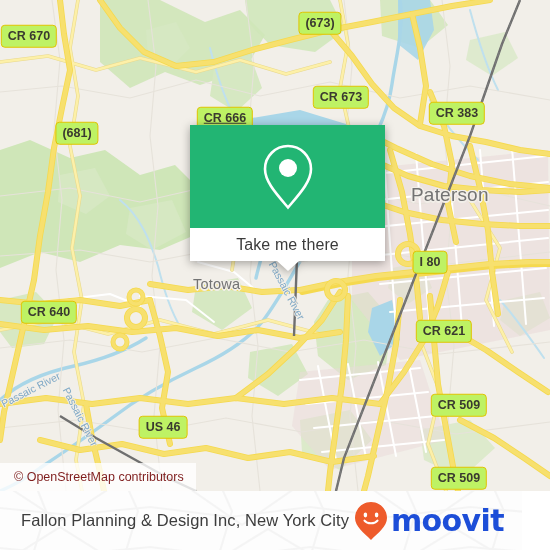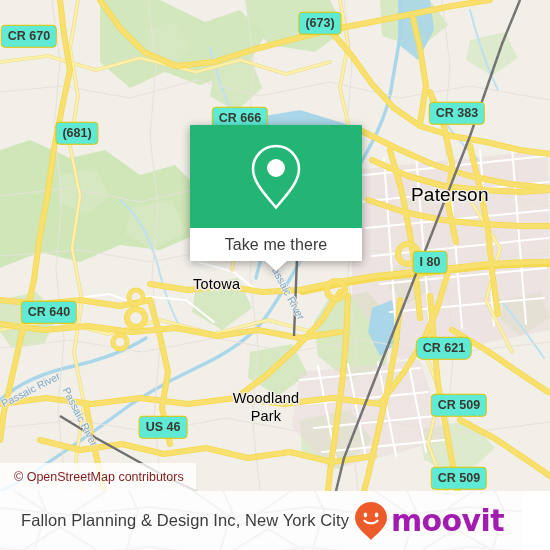--- a/index.html
+++ b/index.html
@@ -35,21 +35,21 @@
 
   
   .map-label {
     position: absolute;
     color: #5c5c5c;
     white-space: nowrap;
     pointer-events: none;
   }
   .city-label {
     font-size: 19px;
-    color: #000000;
+    color: #737373;
     letter-spacing: .2px;
     text-shadow:
       -1.5px 0 #f2efe9, 1.5px 0 #f2efe9, 0 -1.5px #f2efe9, 0 1.5px #f2efe9,
       -1px -1px #f2efe9, 1px -1px #f2efe9, -1px 1px #f2efe9, 1px 1px #f2efe9;
   }
   .city-label.small { font-size: 14.5px; }
   .city-label.two-line { text-align: center; line-height: 18px; }
 
   .river-label {
     position: absolute;
@@ -57,39 +57,39 @@
     color: #7fa8c6;
     white-space: nowrap;
     pointer-events: none;
     text-shadow:
       -1px 0 #f2efe9, 1px 0 #f2efe9, 0 -1px #f2efe9, 0 1px #f2efe9;
   }
 
   
   .shield {
     position: absolute;
-    background: #5eead4;
+    background: #bef264;
     border: 1.5px solid #e0c400;
     border-radius: 4px;
     color: #3a3a30;
     font-size: 12.5px;
     font-weight: bold;
     line-height: 1;
     padding: 3.5px 6px 4.5px 6px;
     white-space: nowrap;
     box-sizing: border-box;
     transform: translate(-50%, -50%);
   }
 
   
   .callout {
     position: absolute;
     left: 190px;
     top: 125px;
-    width: 172px;
+    width: 195px;
     filter: drop-shadow(0 2px 5px rgba(0,0,0,.35));
   }
   .callout-body {
     background: #22b573;
     height: 103px;
     display: flex;
     align-items: center;
     justify-content: center;
   }
   .callout-cta {
@@ -164,21 +164,21 @@
     top: 0;
     height: 59px;
     display: flex;
     align-items: center;
     gap: 2px;
   }
   .moovit-word {
     font-family: "DejaVu Sans", sans-serif;
     font-size: 30px;
     font-weight: bold;
-    color: #a21caf;
+    color: #1d4ed8;
     letter-spacing: -.6px;
     line-height: 1;
     margin-left: 1px;
   }
 </style>
 </head>
 <body>
 
 <div id="app">
 
@@ -382,37 +382,34 @@
       <g>
         <path class="raild" d="M520,0 L502,44 L486,90 L470,136 L452,182 L434,228 L416,274 L398,320 L380,366 L362,412 L344,458 L336,491"></path>
         <path class="rail" d="M520,0 L502,44 L486,90 L470,136 L452,182 L434,228 L416,274 L398,320 L380,366 L362,412 L344,458 L336,491" stroke="#cfcfcf" stroke-width="1.2"></path>
         <path class="raild" d="M300,180 L298,232 L296,284 L294,336"></path>
         <path class="raild" d="M60,416 L96,438 L132,458 L168,478 L196,491"></path>
       </g>
     </svg>
 
     <div class="map-label city-label" style="left:411px; top:184px;">Paterson</div>
     <div class="map-label city-label small" style="left:193px; top:276px;">Totowa</div>
-    <div class="map-label city-label small two-line" style="left:266px; top:389px; transform:translateX(-50%);">
-      <div>Woodland</div>
-      <div>Park</div>
-    </div>
 
     <div class="river-label" style="left:272px; top:256px; transform:rotate(62deg); transform-origin:left center;">Passaic River</div>
     <div class="river-label" style="left:66px; top:382px; transform:rotate(63deg); transform-origin:left center;">Passaic River</div>
     <div class="river-label" style="left:2px; top:398px; transform:rotate(-27deg); transform-origin:left center;">Passaic River</div>
 
     <div class="shield" style="left:18px;  top:36px;margin-left:11px;">CR 670</div>
     <div class="shield" style="left:320px; top:23px;">(673)</div>
+    <div class="shield" style="left:341px; top:97px;">CR 673</div>
     <div class="shield" style="left:457px; top:113px;">CR 383</div>
     <div class="shield" style="left:77px;  top:133px;">(681)</div>
-    <div class="shield" style="left:240px; top:118px;">CR 666</div>
+    <div class="shield" style="left:225px; top:118px;text-decoration:underline;">CR 666</div>
     <div class="shield" style="left:430px; top:262px;">I 80</div>
     <div class="shield" style="left:49px;  top:312px;">CR 640</div>
-    <div class="shield" style="left:444px; top:348px;border-radius:7px;">CR 621</div>
+    <div class="shield" style="left:444px; top:331px;">CR 621</div>
     <div class="shield" style="left:163px; top:404px;margin-top:23px;">US 46</div>
     <div class="shield" style="left:459px; top:405px;">CR 509</div>
     <div class="shield" style="left:459px; top:478px;">CR 509</div>
 
     <div class="callout">
       <div class="callout-body">
         <svg class="pin-icon" width="56" height="68" viewBox="0 0 56 68">
           <path d="M28 3 C15.3 3 5 13.3 5 26 C5 39 17 51.5 28 64.5 C39 51.5 51 39 51 26 C51 13.3 40.7 3 28 3 Z" fill="none" stroke="#ffffff" stroke-width="2.6"></path>
           <circle cx="28" cy="25" r="9" fill="#ffffff"></circle>
         </svg>

